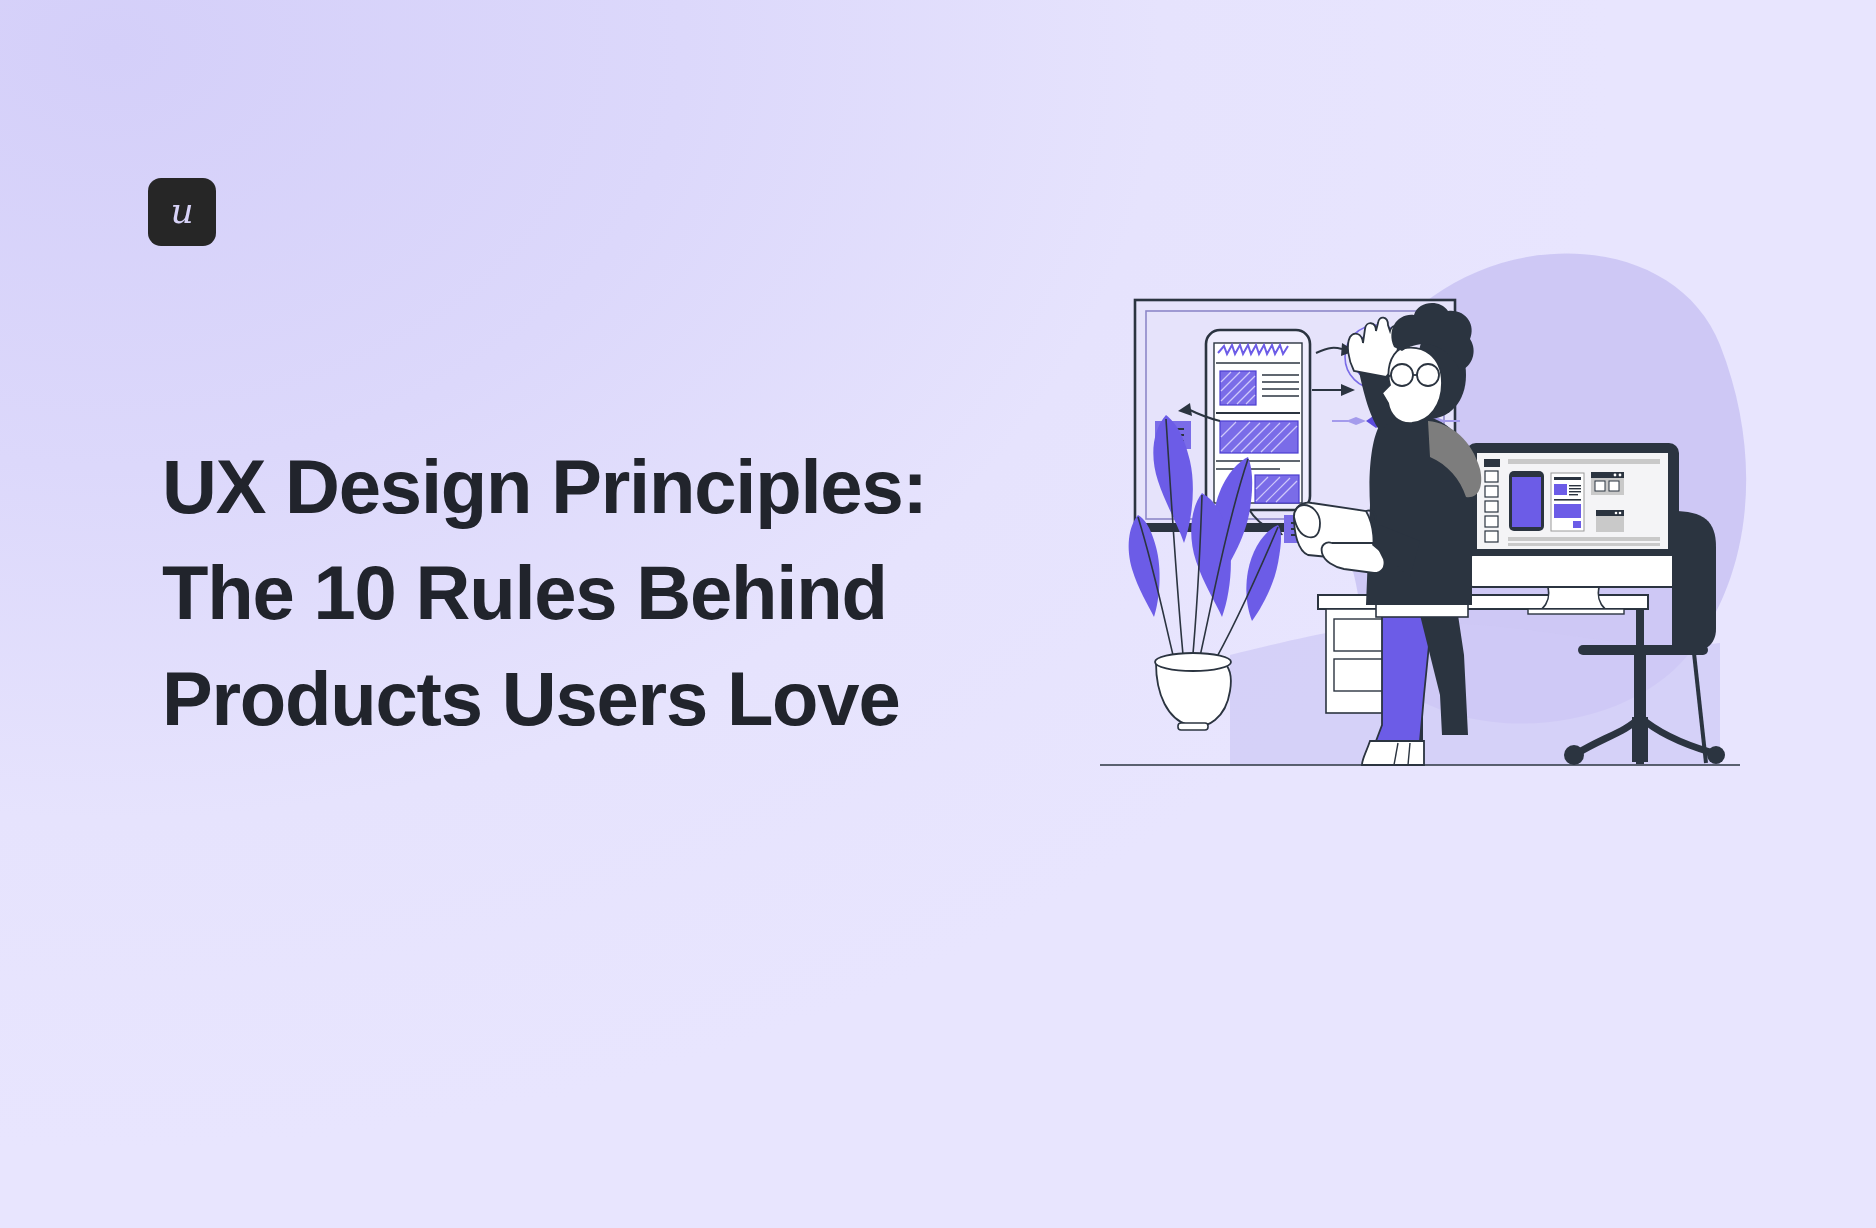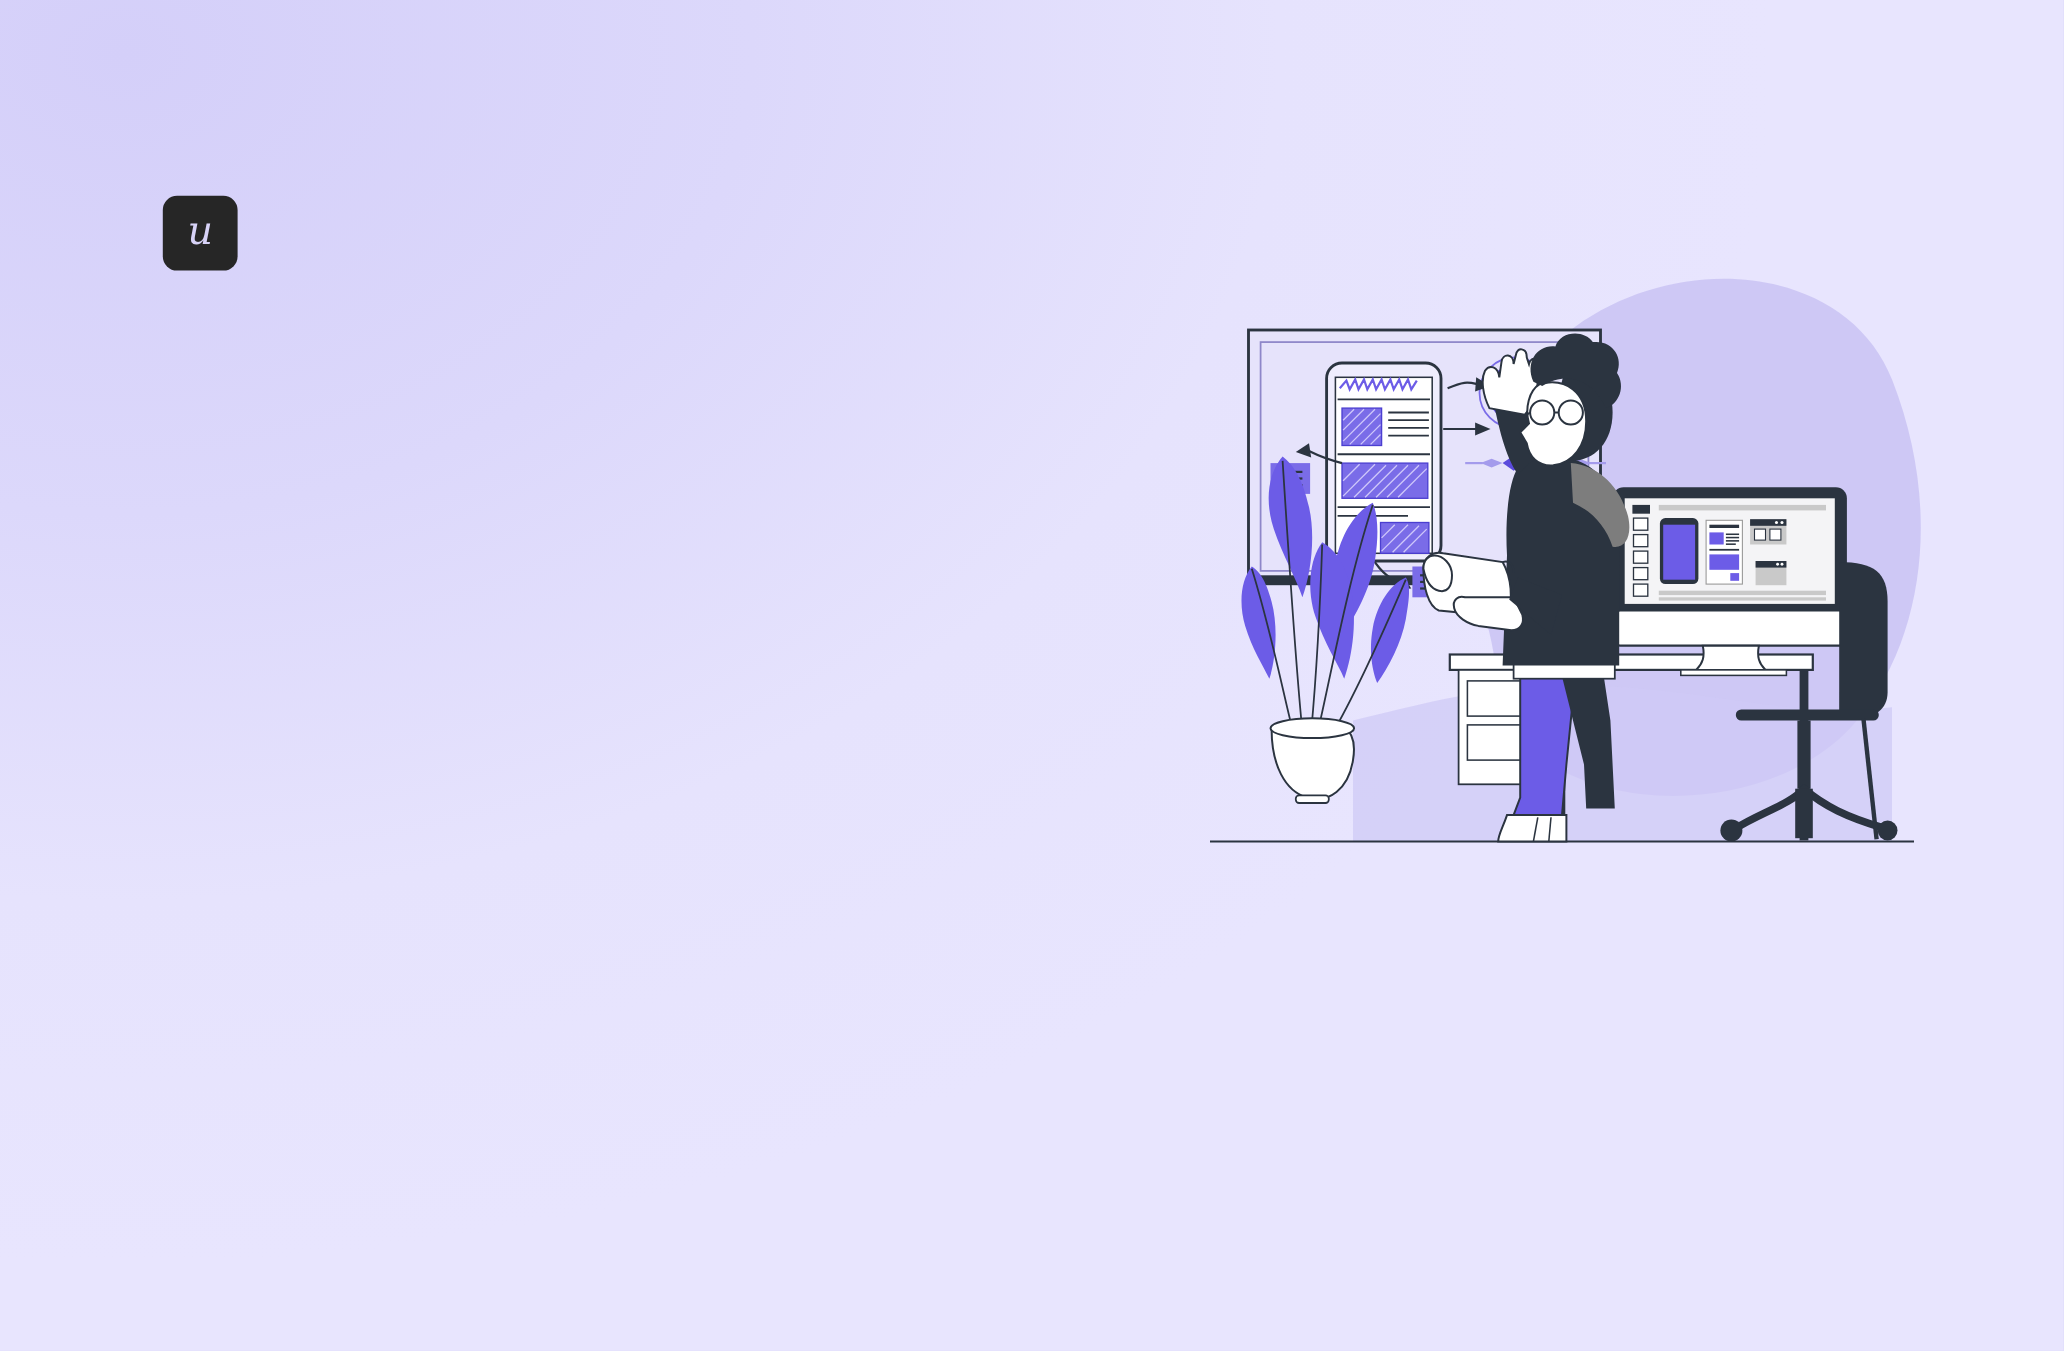--- a/index.html
+++ b/index.html
@@ -58,20 +58,23 @@
 </style>
 </head>
 <body>
 
 <div id="canvas">
 
   <div class="logo">
     <span class="glyph">u</span>
   </div>
 
+  <h1 class="headline">UX Design Principles:
+The 10 Rules Behind
+Products Users Love</h1>
 
   <div class="illo">
     <svg viewBox="0 0 700 570" xmlns="http://www.w3.org/2000/svg">
       <defs>
         <clipPath id="boardClip">
             <rect x="-20" y="100" width="400" height="260"></rect>
           </clipPath>
       </defs>
 
       <g>

